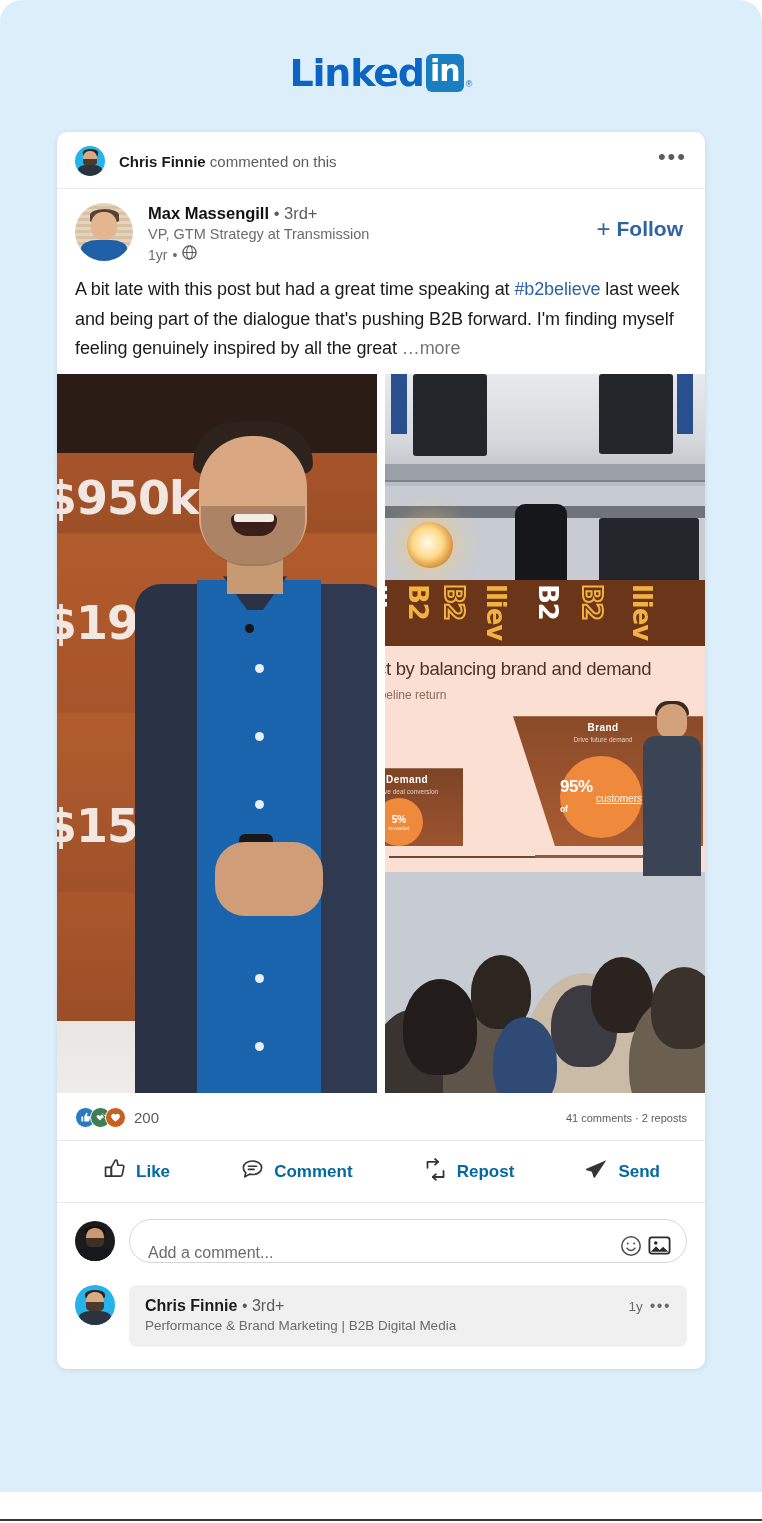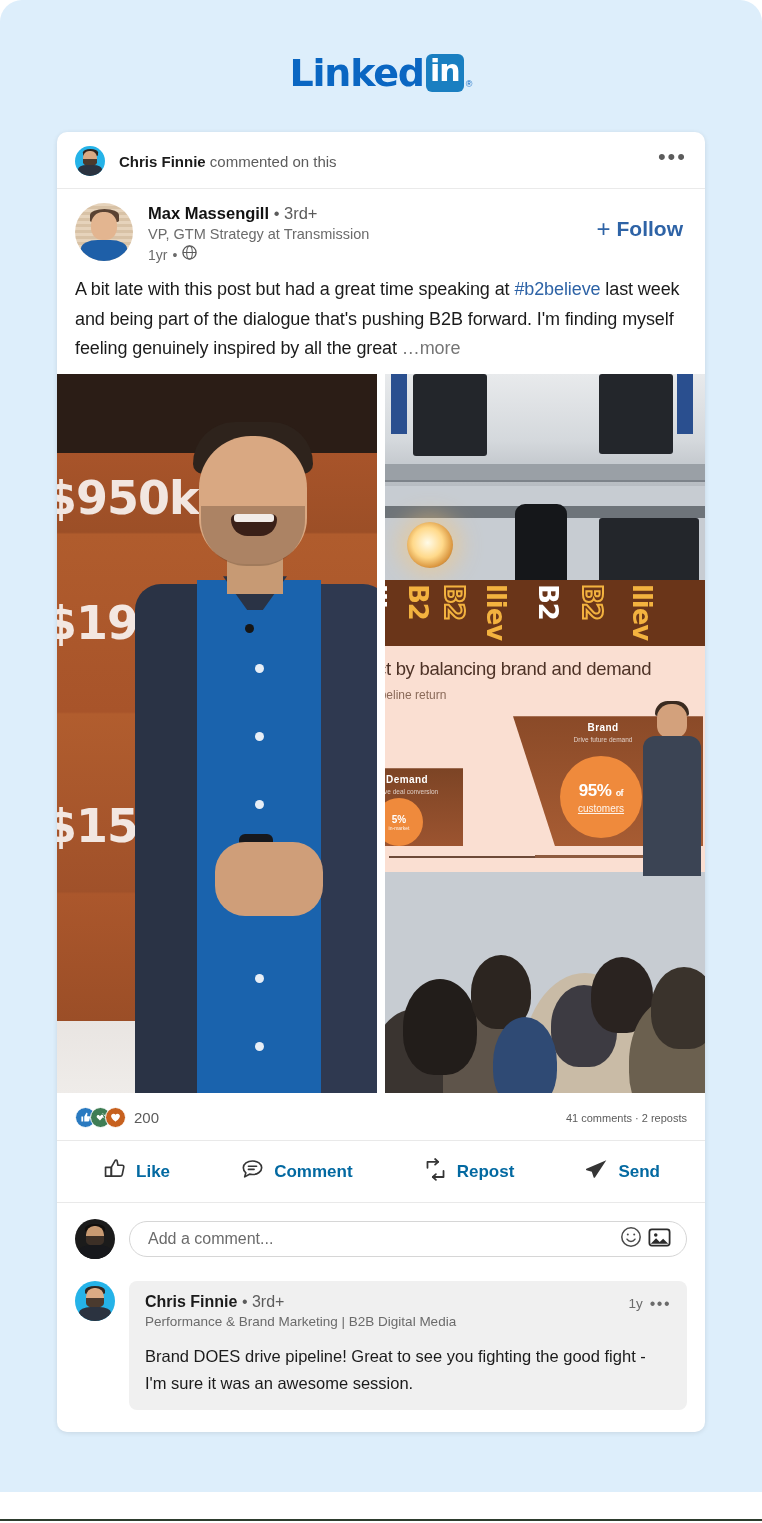--- a/index.html
+++ b/index.html
@@ -429,21 +429,21 @@
     font-size: 6.5px;
     text-align: center;
     width: 100%;
     top: 20px;
   }
   .circ-brand {
     position: absolute; left: 175px; top: 110px;
     width: 82px; height: 82px;
     border-radius: 50%;
     background: #ef8a3c;
-    display: flex; flex-direction: column;
+    display: flex; 
     align-items: center; justify-content: center;
     color: #fff;
   }
   .circ-brand .big { font-size: 17px; font-weight: 700; letter-spacing: -0.5px; }
   .circ-brand .sml { font-size: 10px; opacity: .9; margin-top: 2px; text-decoration: underline; }
   .circ-demand {
     position: absolute; left: -10px; top: 152px;
     width: 48px; height: 48px;
     border-radius: 50%;
     background: #ef8a3c;
@@ -547,25 +547,25 @@
     gap: 14px;
   }
   .composer-avatar {
     width: 40px; height: 40px;
     border-radius: 50%;
     flex: 0 0 auto;
     overflow: hidden;
   }
   .composer-box {
     flex: 1 1 auto;
-    height: 36px;
+    height: 44px;
     border: 1px solid #d6d6d6;
     border-radius: 22px;
     display: flex;
-    align-items: center;
+    align-items: flex-end;
     padding: 0 14px 0 18px;
     gap: 4px;
     background: #fff;
   }
   .composer-input {
     flex: 1 1 auto;
     border: none;
     outline: none;
     font-family: "Liberation Sans", sans-serif;
     font-size: 16px;
@@ -588,21 +588,21 @@
   }
   .comment-bubble {
     flex: 1 1 auto;
     background: #f0f0f0;
     border-radius: 8px;
     padding: 12px 16px 14px 16px;
     min-width: 0;
   }
   .comment-top {
     display: flex;
-    align-items: flex-end;
+    align-items: center;
     justify-content: space-between;
   }
   .c-name {
     font-size: 16px;
     color: #5c5c5c;
   }
   .c-name b { color: #1b1b1b; font-weight: 700; }
   .c-meta {
     display: flex;
     align-items: center;
@@ -925,20 +925,19 @@
         <div class="comment-top">
           <div class="c-name">
             <b>Chris Finnie</b><span> • </span><span>3rd+</span>
           </div>
           <div class="c-meta">
             <span>1y</span>
             <span class="dots">•••</span>
           </div>
         </div>
         <div class="c-title">Performance &amp; Brand Marketing | B2B Digital Media</div>
-        <div class="c-body">Brand DOES drive pipeline! Great to see you fighting the good fight - I'm sure it was an awesome session.</div>
       </div>
     </div>
 
   </div>
 
   <div class="bottom-rule"></div>
 </div>
 
 </body></html>

